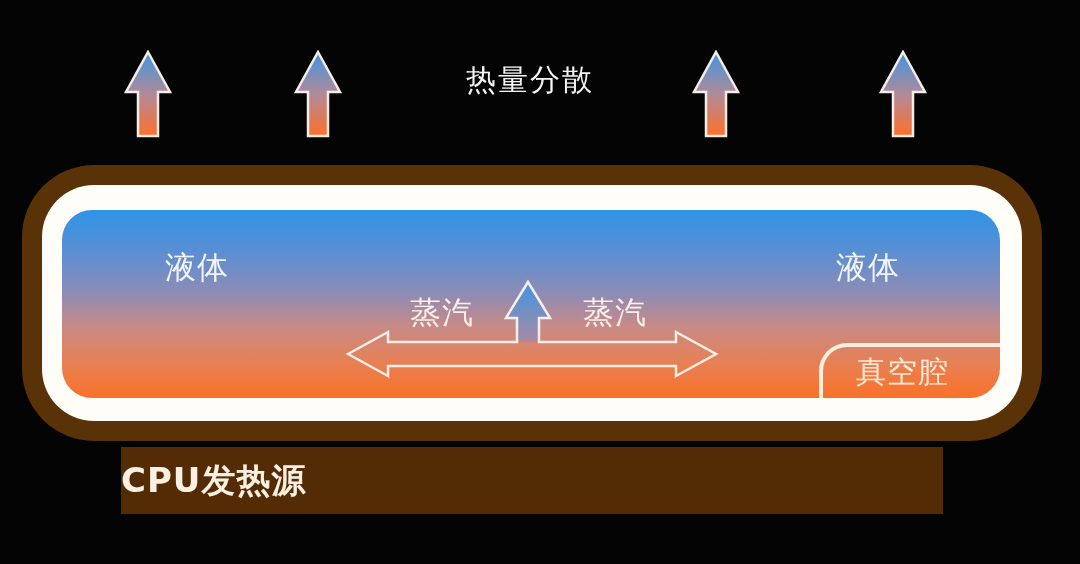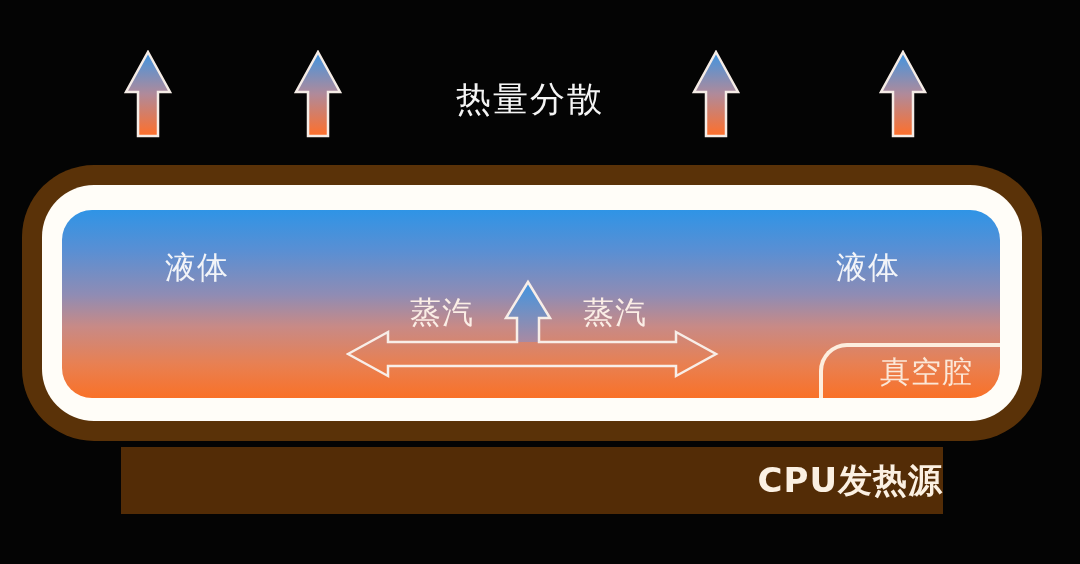--- a/index.html
+++ b/index.html
@@ -1,36 +1,36 @@
 <!DOCTYPE html>
 <html><head>
 <meta charset="utf-8">
 <style>
   html, body { margin:0; padding:0; }
   body { width:1080px; height:564px; background:#040404; position:relative; overflow:hidden;
          font-family:"DejaVu Sans","Liberation Sans",sans-serif; }
   .abs { position:absolute; }
   .up-arrow { position:absolute; width:50px; height:88px; }
-  .title { position:absolute; left:430px; top:76px; width:200px; text-align:center; color:#f4f4f4;
-           font-size:35px; letter-spacing:2px; }
+  .title { position:absolute; left:430px; top:60px; width:200px; text-align:center; color:#f4f4f4;
+           font-size:30px; letter-spacing:2px; }
   .frame { position:absolute; left:22px; top:165px; width:1020px; height:276px; background:#5a3208;
            border-radius:72px; }
   .white-band { position:absolute; left:42px; top:185px; width:980px; height:236px; background:#fffdf8;
            border-radius:52px; }
   .chamber { position:absolute; left:62px; top:210px; width:938px; height:188px; border-radius:30px;
            background:linear-gradient(to bottom,#2f94e6 0%,#5a8fd3 22%,#8f8cb4 45%,#c88a86 62%,#e88052 82%,#f97128 100%);
            overflow:hidden; }
   .label { position:absolute; color:#f2f4f8; font-size:31px; letter-spacing:1px;font-family:Liberation Mono, monospace; }
   .vapor { color:#fbeee6; }
   .vac { position:absolute; left:819px; top:343px; width:181px; height:55px;
          border-top:4px solid #fdeede; border-left:4px solid #fdeede; border-top-left-radius:28px;
          box-sizing:border-box; }
-  .vac-label { position:absolute; left:856px; top:352px; color:#fbe7d7; font-size:30px; letter-spacing:1px;margin-left:24px; }
+  .vac-label { position:absolute; left:856px; top:352px; color:#fbe7d7; font-size:30px; letter-spacing:1px; }
   .cpu { position:absolute; left:121px; top:447px; width:822px; height:67px; background:#532c06;
-         display:flex; align-items:center; justify-content:flex-end; }
+         display:flex; align-items:center; justify-content:flex-start; }
   .cpu span { color:#fbf0e2; font-size:34px; font-weight:bold; letter-spacing:1px; }
   svg { display:block; }
 </style>
 </head>
 <body>
 
 <div class="up-arrow" style="left:123px; top:50px;">
   <svg width="50" height="88" viewBox="0 0 50 88">
     <defs>
         <linearGradient id="ag1" x1="0" y1="0" x2="0" y2="1">

